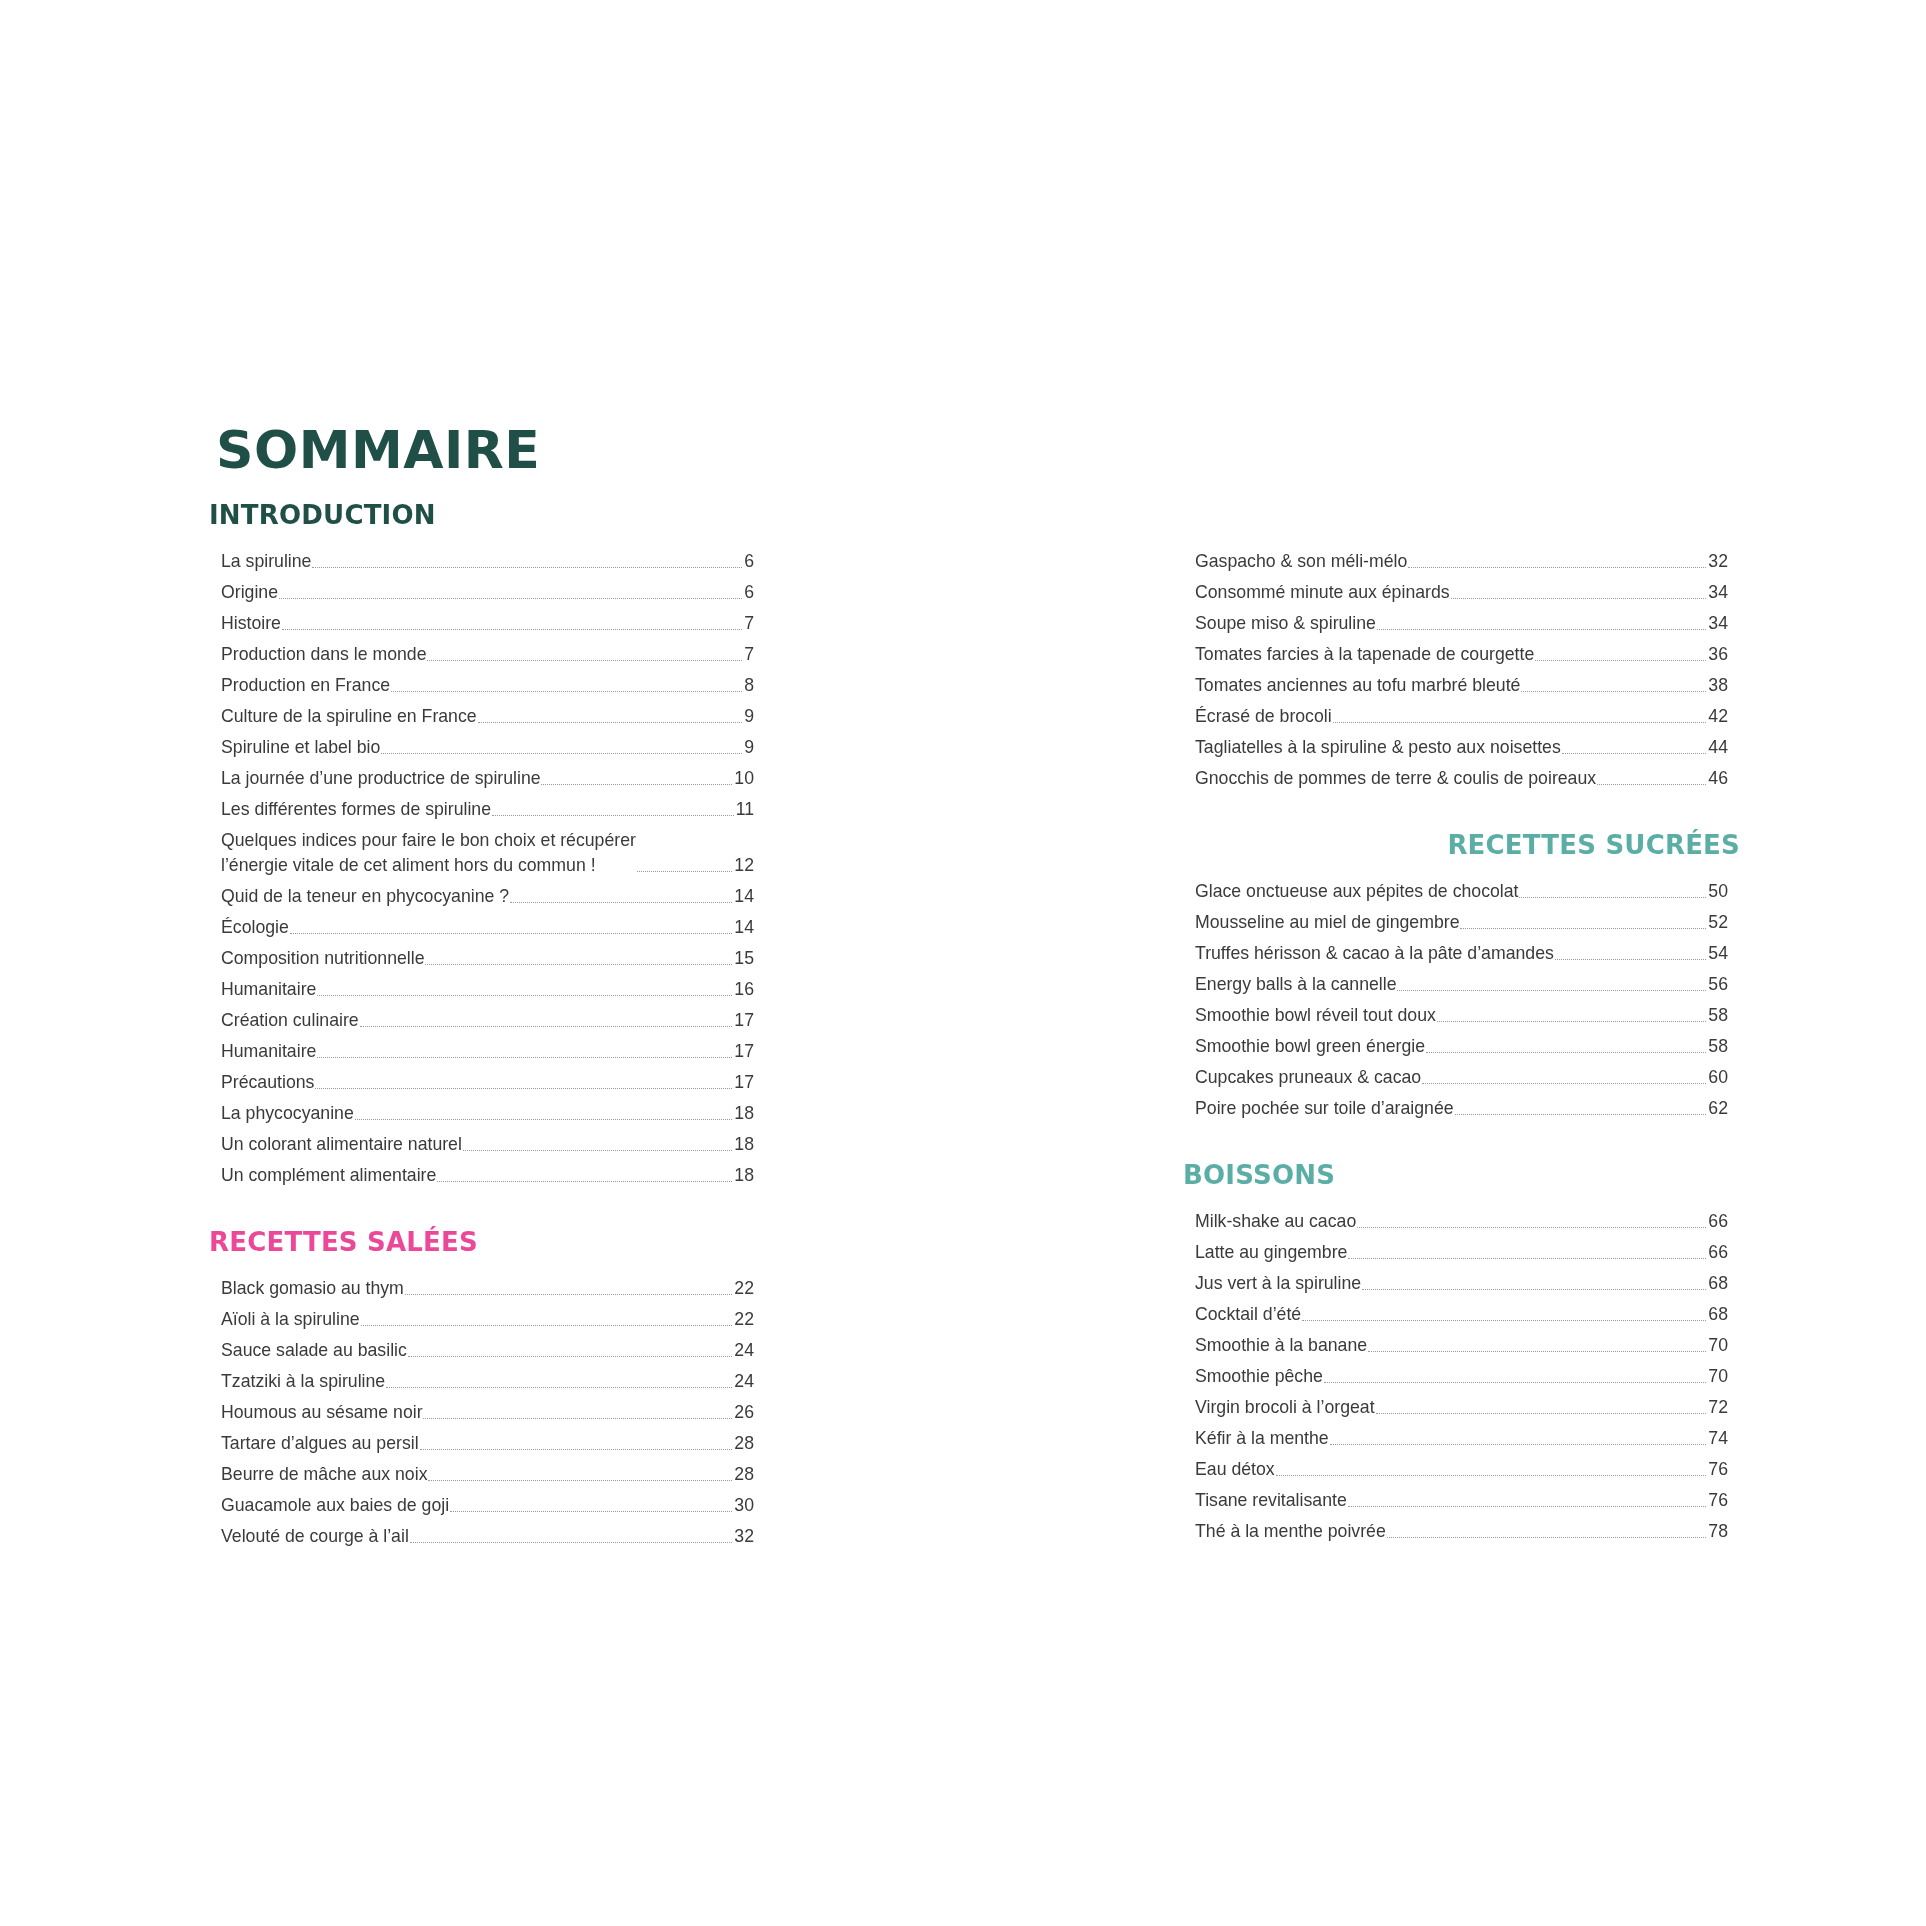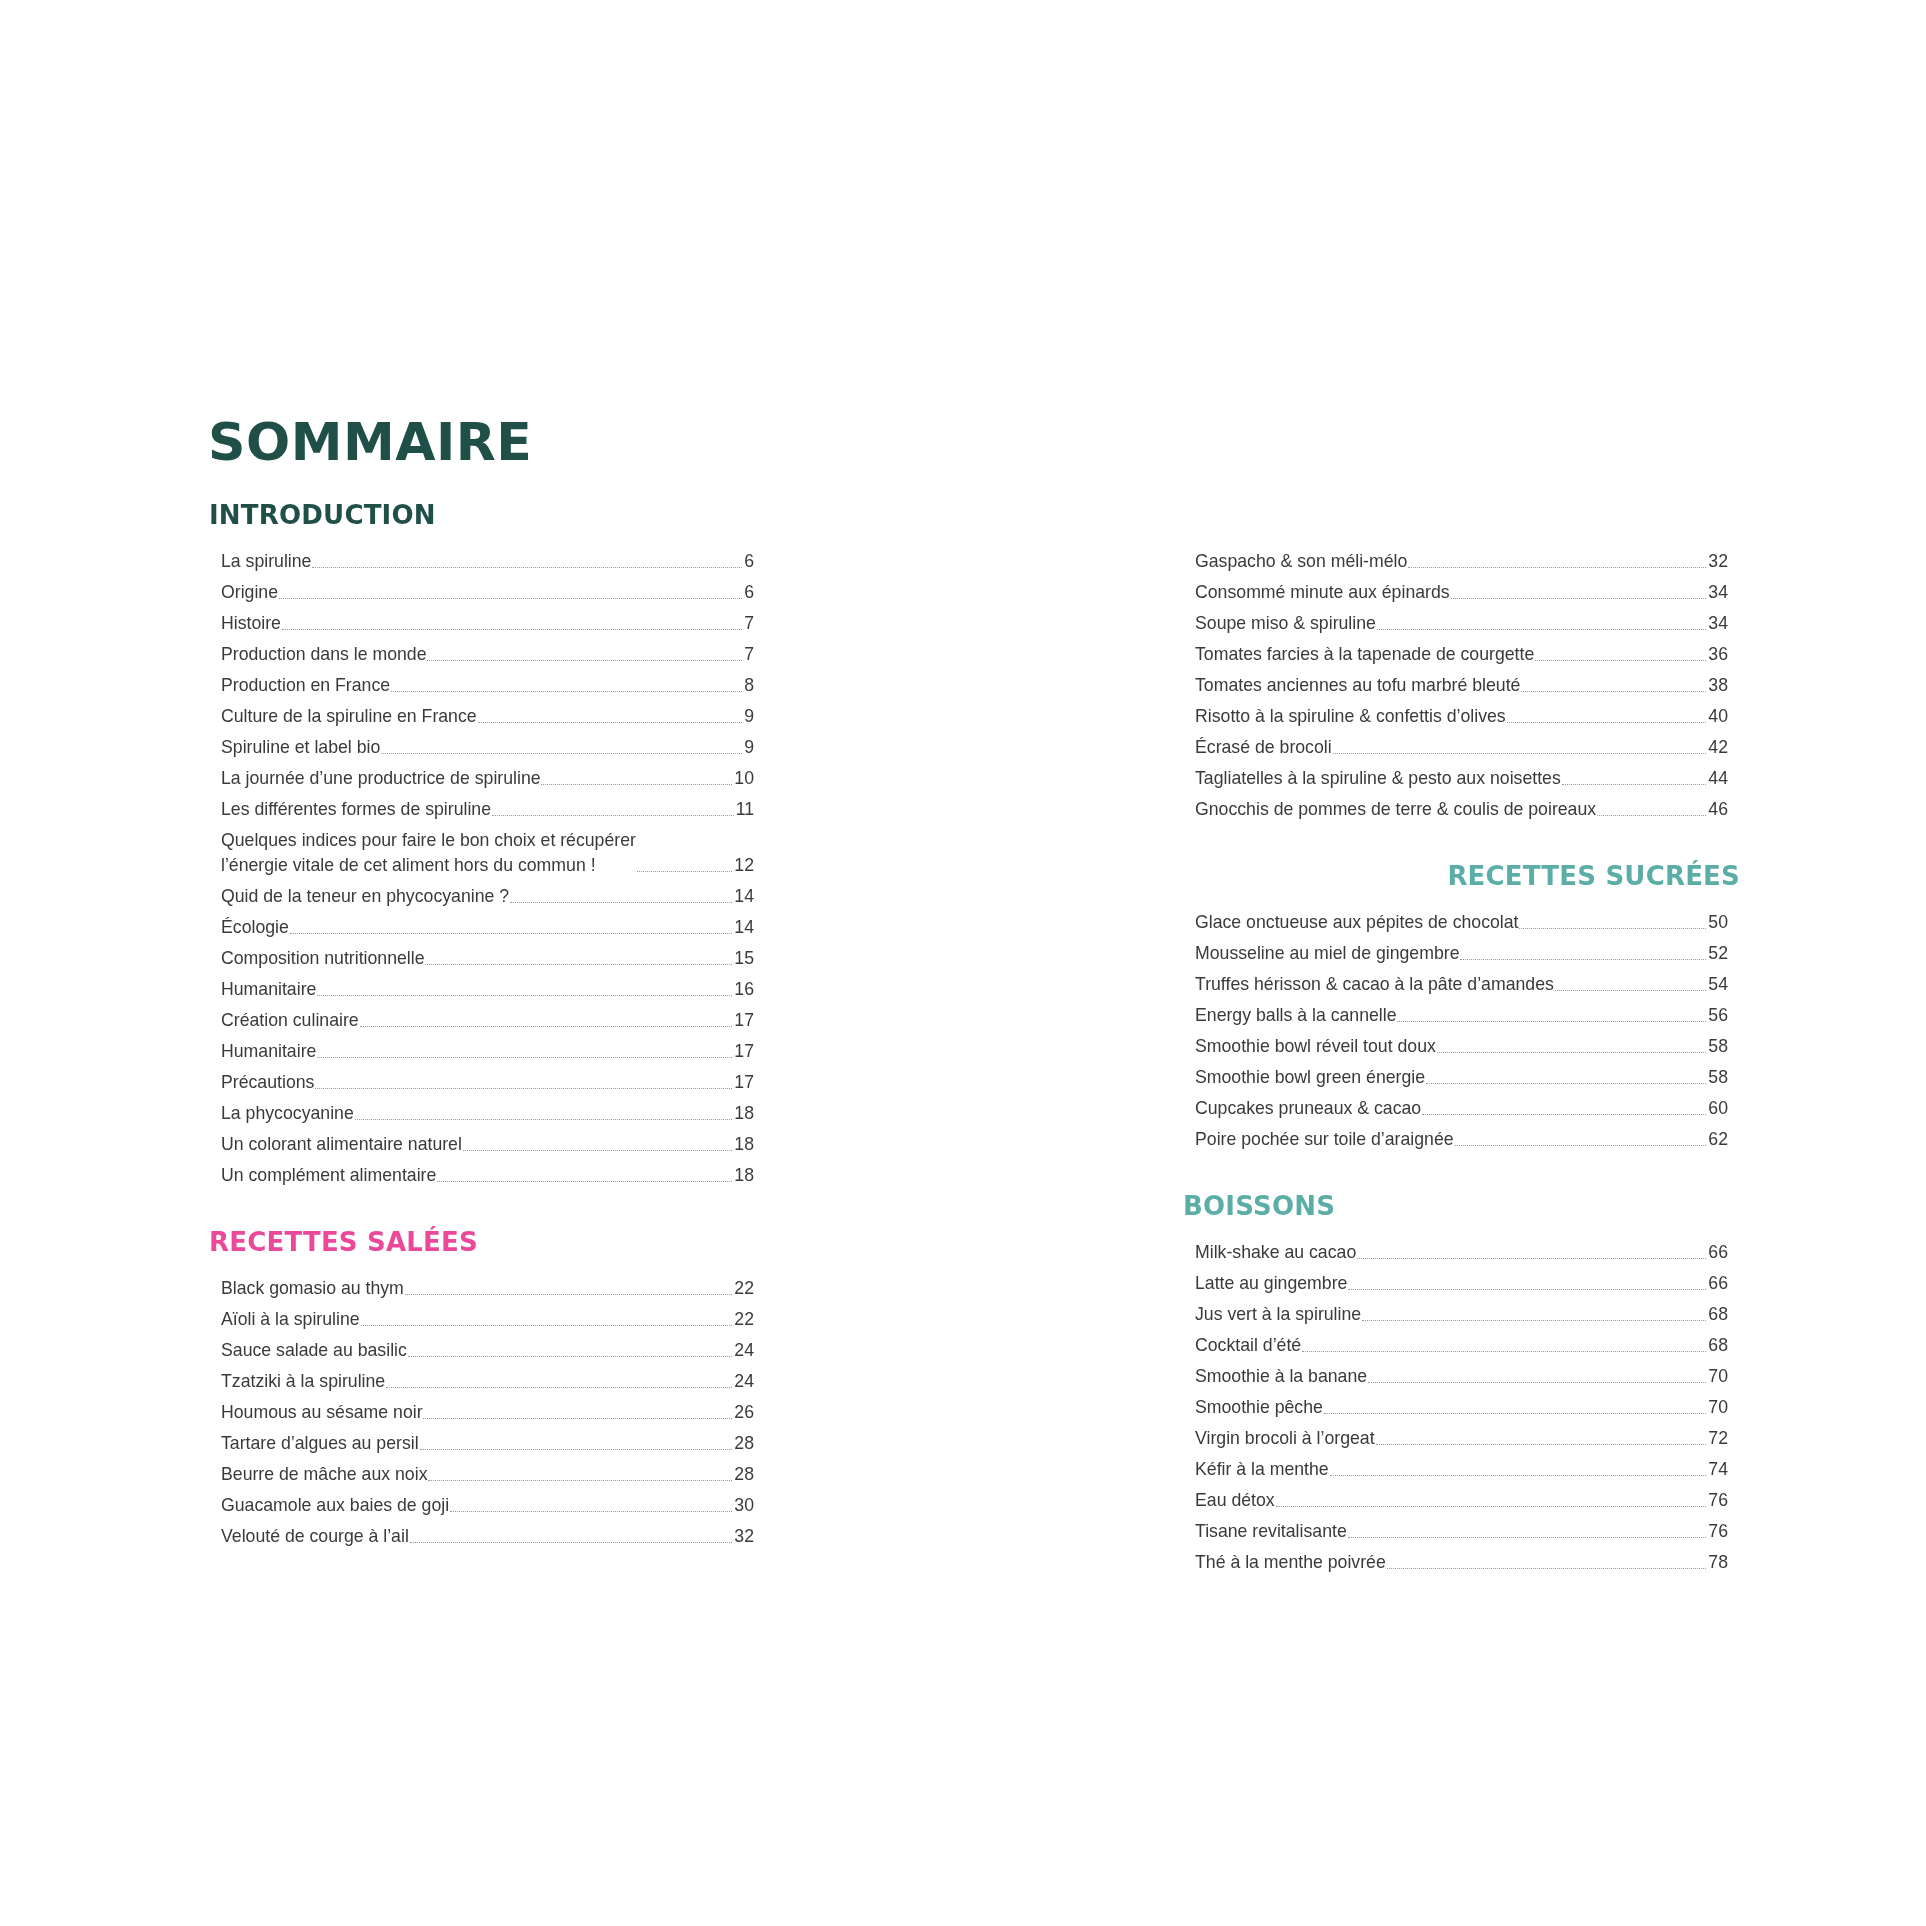--- a/index.html
+++ b/index.html
@@ -1,18 +1,18 @@
 <!DOCTYPE html>
 <html style="font-size:7.5px"><head>
 <meta charset="utf-8">
 <style>
   html, body { margin:0; padding:0; background:#ffffff; }
   body { width:1926px; height:1926px; position:relative; overflow:hidden;
          font-family:"Liberation Sans", sans-serif; color:#333333; }
-  .title { position:absolute; left:208px; top:416px; margin:0;
+  .title { position:absolute; left:208px; top:416px; margin:8px;
            font-family:"DejaVu Sans", sans-serif; font-weight:bold;
            font-size:52px; letter-spacing:0.5px; line-height:1; }
   .col { position:absolute; }
   .col-left { left:209px; top:499px; width:557px; }
   .col-right { left:1183px; top:531px; width:557px; }
   .section-head { margin:0; font-family:"DejaVu Sans", sans-serif; font-weight:bold;
                   font-size:26px; line-height:32px; letter-spacing:0.2px; }
   .entries { list-style:none; margin:12px; padding:0; }
   .entry { display:flex; align-items:flex-end; height:31px; font-size:17.7px;
            font-weight:300; color:#3a3a3a; }
@@ -204,25 +204,20 @@
         <span class="label">Tomates farcies à la tapenade de courgette</span>
         <span class="leader"></span>
         <span class="page">36</span>
       </li>
       <li class="entry">
         <span class="label">Tomates anciennes au tofu marbré bleuté</span>
         <span class="leader"></span>
         <span class="page">38</span>
       </li>
       <li class="entry">
-        <span class="label">Risotto à la spiruline &amp; confettis d’olives</span>
-        <span class="leader"></span>
-        <span class="page">40</span>
-      </li>
-      <li class="entry">
         <span class="label">Écrasé de brocoli</span>
         <span class="leader"></span>
         <span class="page">42</span>
       </li>
       <li class="entry">
         <span class="label">Tagliatelles à la spiruline &amp; pesto aux noisettes</span>
         <span class="leader"></span>
         <span class="page">44</span>
       </li>
       <li class="entry">

